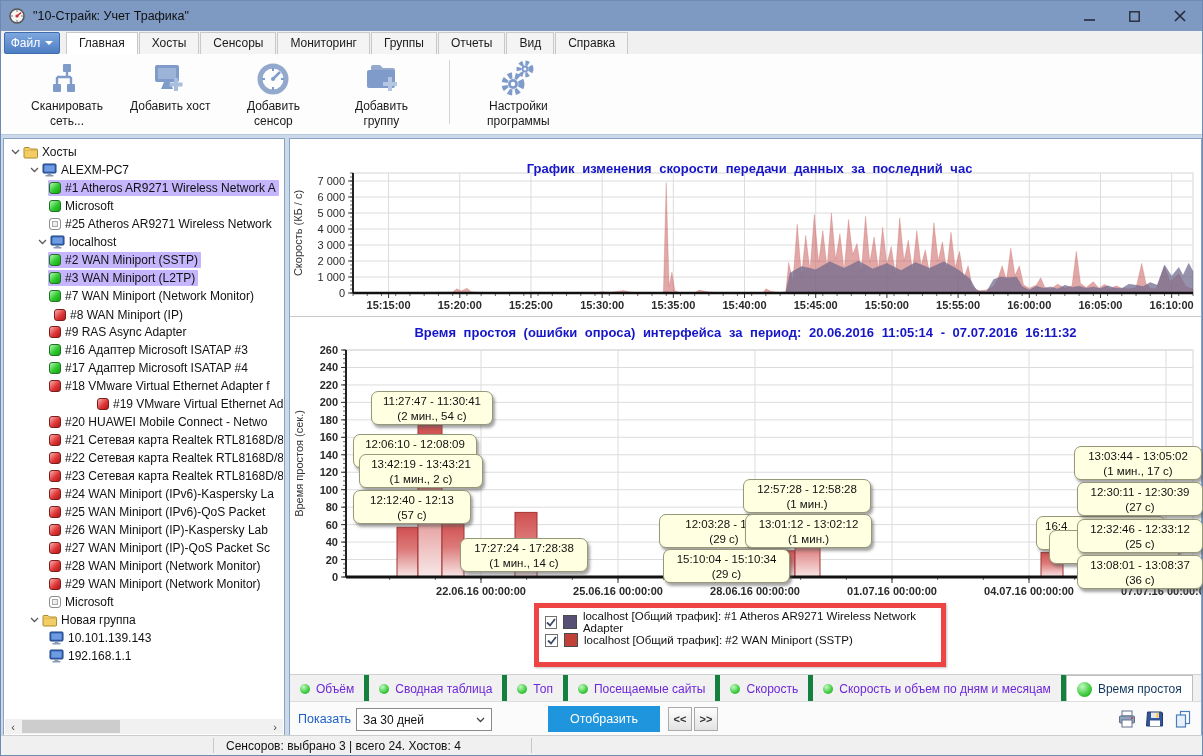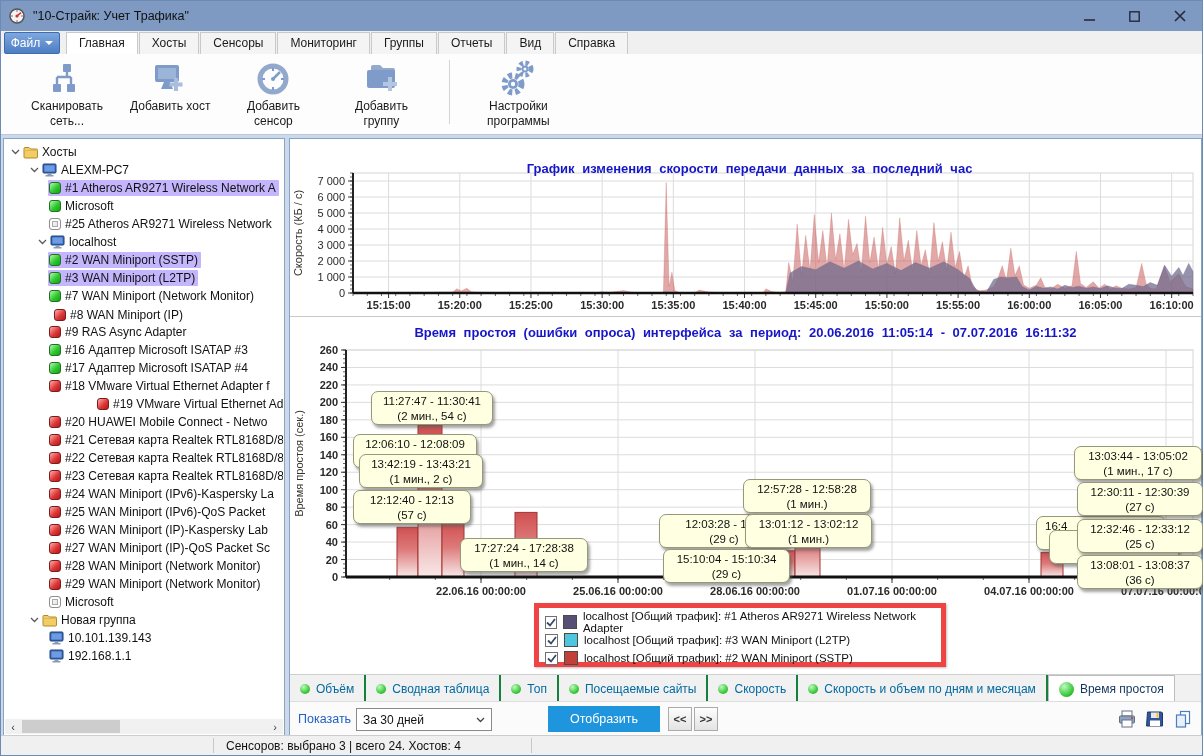--- a/index.html
+++ b/index.html
@@ -50,21 +50,21 @@
   .callout.left{text-align:left;padding-left:8px;}
   
   .legend{position:absolute;left:244px;top:464px;width:412px;height:64px;background:#fff;border:5px solid #ef4444;
     box-shadow:1px 1px 2px rgba(0,0,0,.25);padding:5px 0 0 6px;box-sizing:border-box;}
   .lg-row{display:flex;align-items:center;height:18px;gap:6px;}
   .lg-check{width:13px;height:13px;border:1px solid #707070;background:#fff;display:flex;align-items:center;justify-content:center;box-sizing:border-box;}
   .lg-swatch{width:14px;height:14px;border:1px solid #4a4a4a;box-sizing:border-box;}
   .lg-label{font-size:11.5px;color:#111;}
   
   .report-tabs{position:absolute;left:0;right:0;top:535px;height:27px;background:#f1f1f1;border-top:1px solid #cfcfcf;display:flex;align-items:stretch;}
-  .rep-tab{display:flex;align-items:center;gap:6px;padding:0 10px;border-right:2px solid #15803d;font-size:12px;color:#0369a1;background:transparent;}
+  .rep-tab{display:flex;align-items:center;gap:6px;padding:0 10px;border-right:5px solid #15803d;font-size:12px;color:#6d28d9;background:transparent;}
   .rep-tab .dot{width:10px;height:10px;border-radius:50%;background:radial-gradient(circle at 35% 30%,#c0f8c0,#3ecb3e 60%,#17951b);flex:none;}
   .rep-tab.active{background:#fff;border:1px solid #bdbdbd;border-bottom:none;color:#12355e;}
   .rep-tab.active .dot{width:15px;height:15px;}
   
   .controls{position:absolute;left:0;right:0;top:562px;height:35px;background:#fbfbfb;border-top:1px solid #ddd;}
   .show-label{position:absolute;left:8px;top:10px;font-size:12.5px;color:#2060c8;}
   .period-select{position:absolute;left:66px;top:6px;width:136px;height:23px;border:1px solid #8a8a8a;background:#fff;
     font-size:12px;color:#111;display:flex;align-items:center;padding-left:6px;box-sizing:border-box;}
   .period-select .chevron{margin-left:auto;margin-right:6px;display:flex;}
   .display-btn{position:absolute;left:258px;top:4px;width:112px;height:26px;background:#1e95dc;color:#fff;
@@ -898,29 +898,20 @@
           </span>
           <span class="lg-swatch" style="background: rgb(87, 80, 116);"></span>
           <span class="lg-label">localhost [Общий трафик]: #1 Atheros AR9271 Wireless Network Adapter</span>
         </div>
         <div class="lg-row">
           <span class="lg-check">
             <svg width="10" height="9">
               <path d="M1 4.5 L4 7.5 L9 1" fill="none" stroke="#3a4a66" stroke-width="1.8"></path>
             </svg>
           </span>
-          <span class="lg-swatch" style="background: rgb(79, 198, 222);"></span>
-          <span class="lg-label">localhost [Общий трафик]: #3 WAN Miniport (L2TP)</span>
-        </div>
-        <div class="lg-row">
-          <span class="lg-check">
-            <svg width="10" height="9">
-              <path d="M1 4.5 L4 7.5 L9 1" fill="none" stroke="#3a4a66" stroke-width="1.8"></path>
-            </svg>
-          </span>
           <span class="lg-swatch" style="background: rgb(194, 64, 58);"></span>
           <span class="lg-label">localhost [Общий трафик]: #2 WAN Miniport (SSTP)</span>
         </div>
       </div>
 
     <div class="report-tabs" id="reportTabs">
         <div class="rep-tab">
           <span class="dot"></span>
           <span>Объём</span>
         </div>

